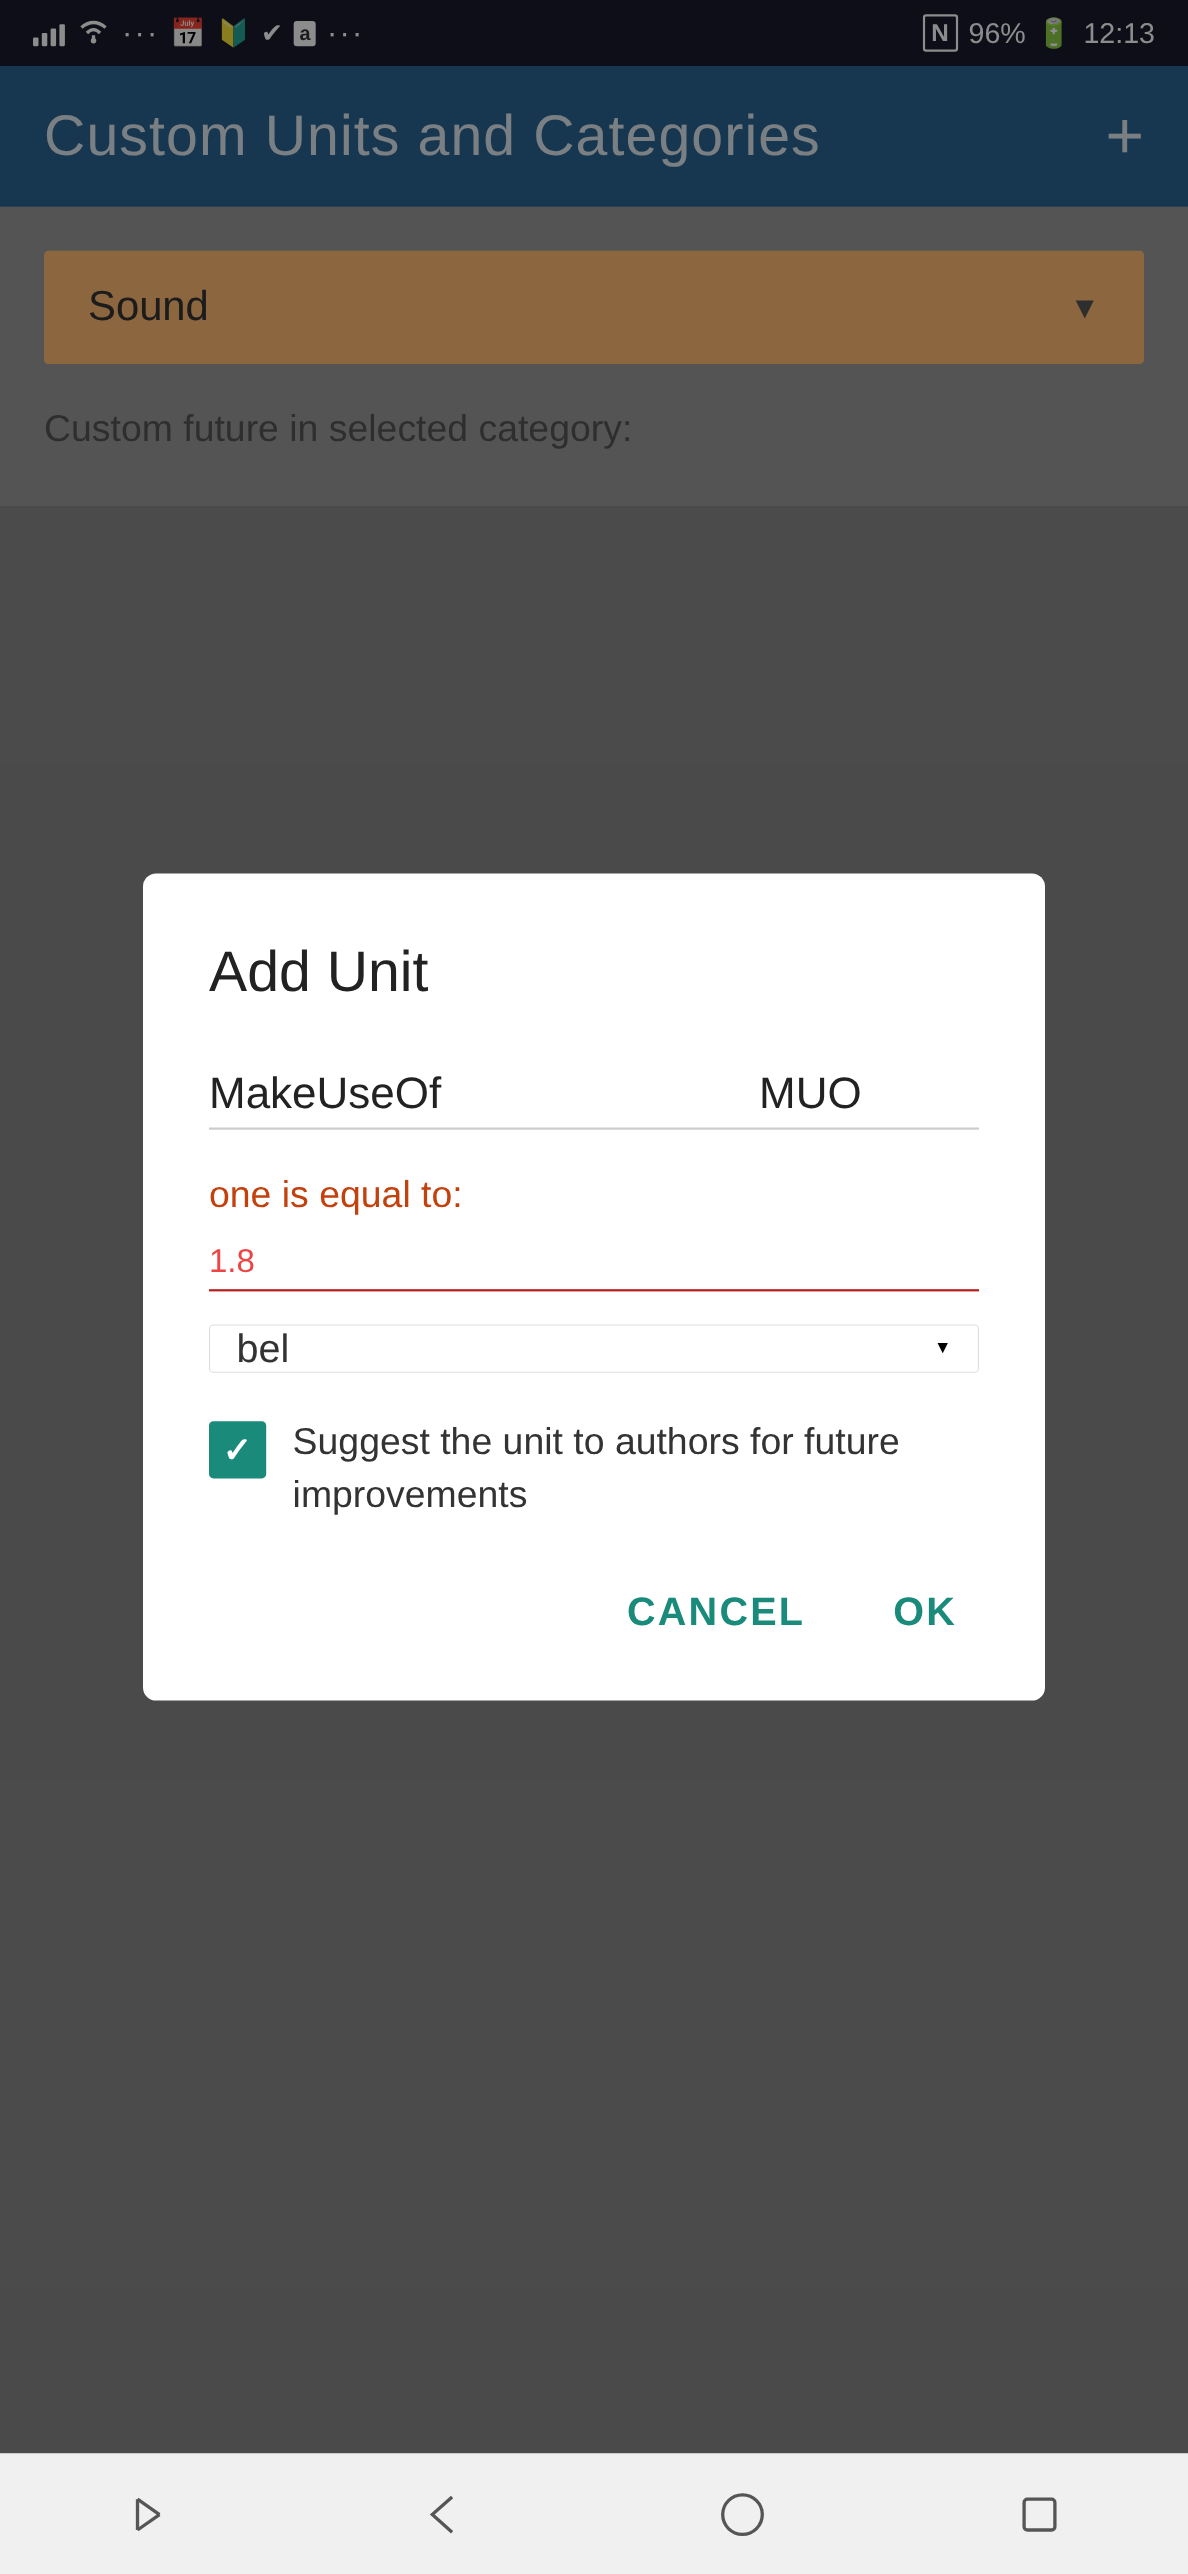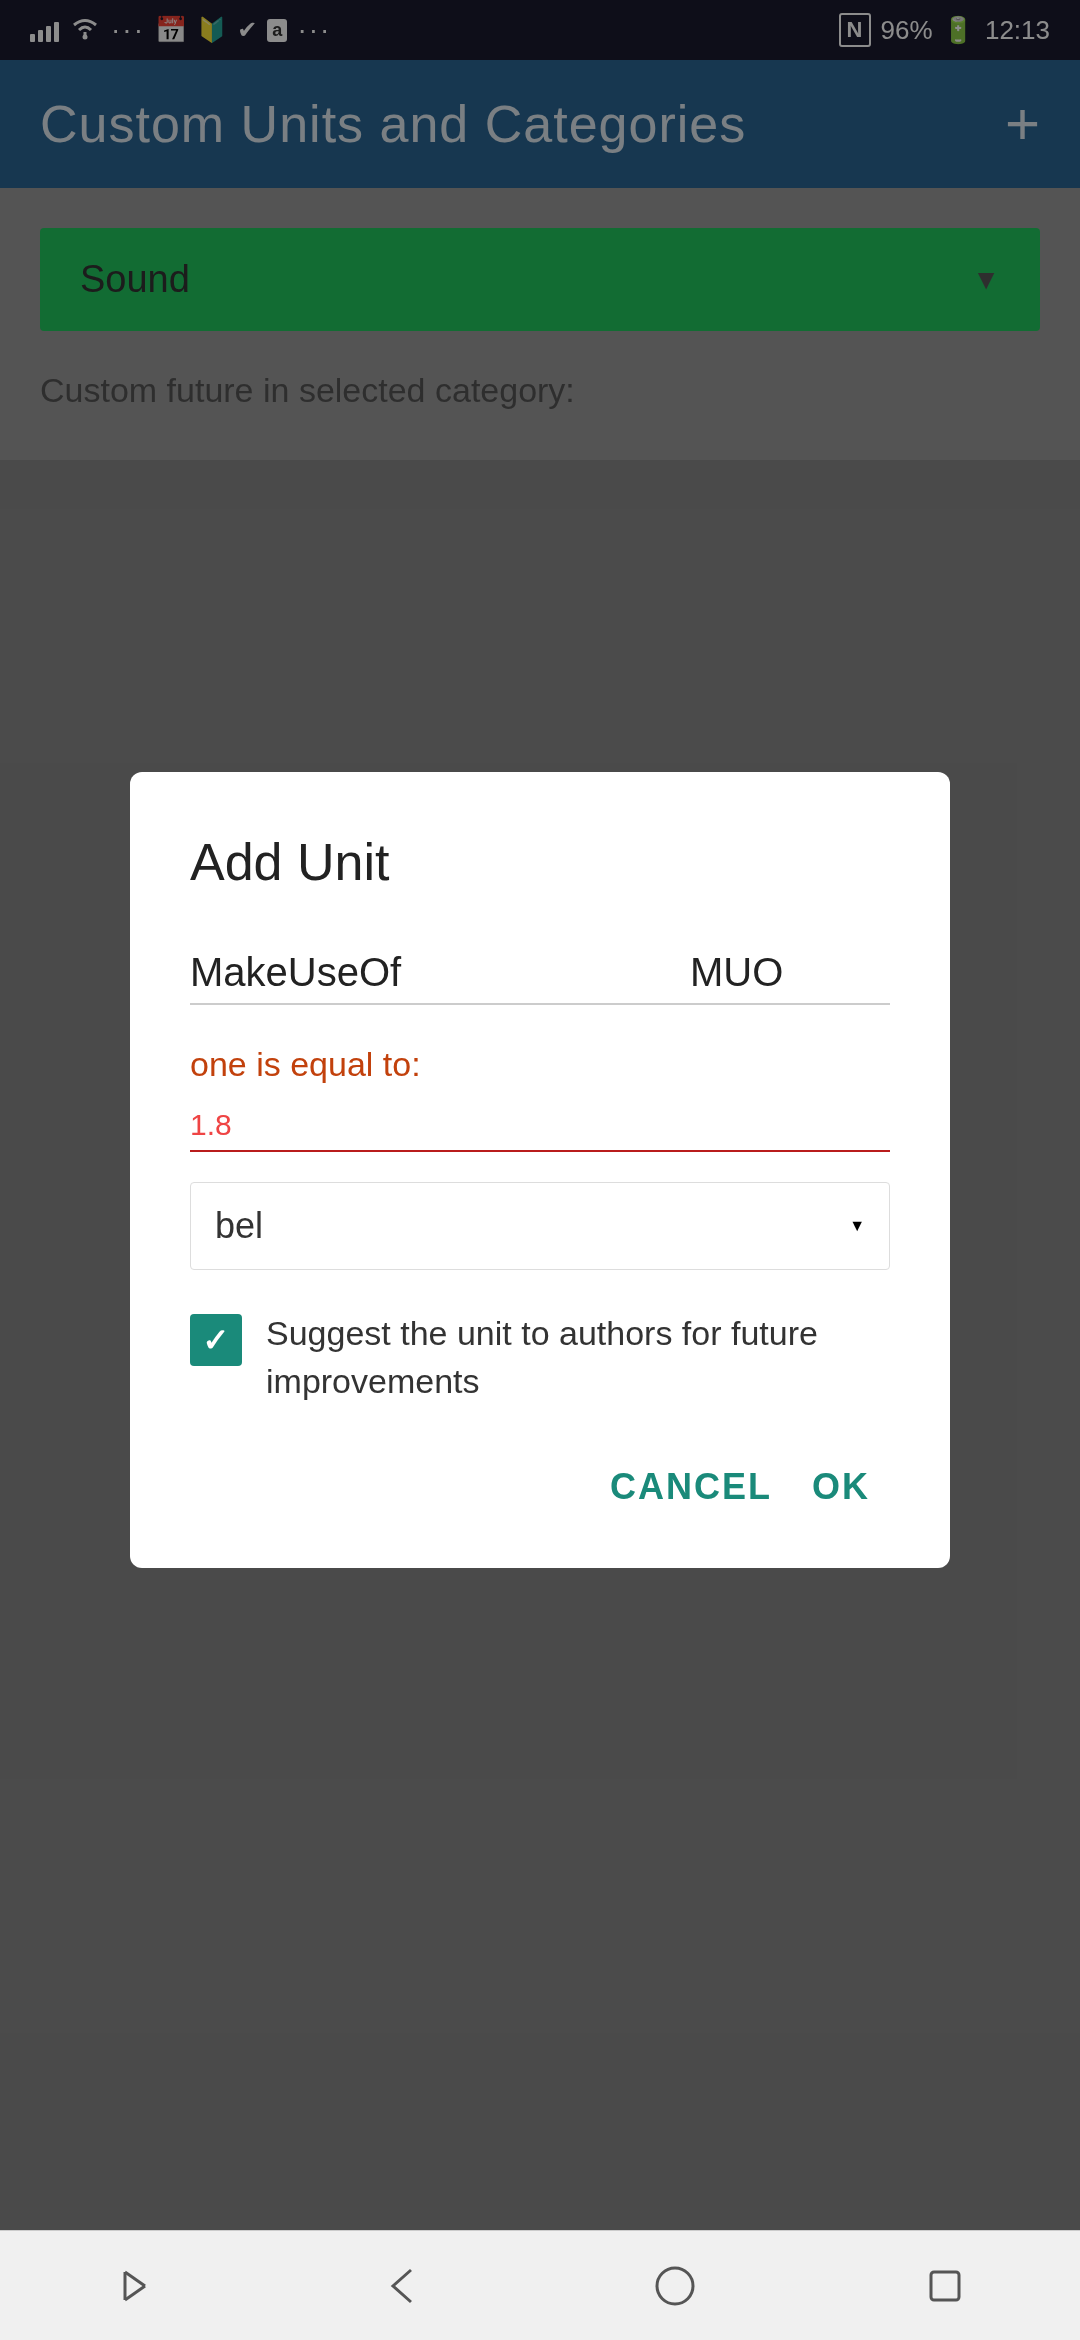--- a/index.html
+++ b/index.html
@@ -75,21 +75,21 @@
       line-height: 1;
     }
 
     
     .bg-content {
       width: 100%;
       padding: 40px;
       background: #9a9a9a;
     }
     .category-selector {
-      background: #22c55e;
+      background: #fdba74;
       border-radius: 4px;
       padding: 30px 40px;
       display: flex;
       align-items: center;
       justify-content: space-between;
       margin-bottom: 30px;
     }
     .category-label {
       font-size: 38px;
       color: #333;
@@ -174,21 +174,21 @@
       padding: 8px 0;
       outline: none;
       background: transparent;
     }
     @keyframes blink { 0%,100%{opacity:1} 50%{opacity:0} }
 
     
     .unit-dropdown {
       border: 1px solid #ddd;
       border-radius: 4px;
-      padding: 22px 24px;
+      padding: 0 24px;
       display: flex;
       align-items: center;
       justify-content: space-between;
       margin-bottom: 40px;
       background: white;
     }
     .unit-label {
       font-size: 36px;
       color: #333;
     }
@@ -219,20 +219,21 @@
     .checkbox-text {
       font-size: 34px;
       color: #333;
       line-height: 1.4;
     }
 
     
     .dialog-buttons {
       display: flex;
       justify-content: flex-end;
+      gap: 40px;
     }
     .btn-cancel, .btn-ok {
       font-size: 36px;
       font-weight: 600;
       letter-spacing: 2px;
       color: #1a8a7a;
       background: none;
       border: none;
       cursor: pointer;
       padding: 10px 20px;

